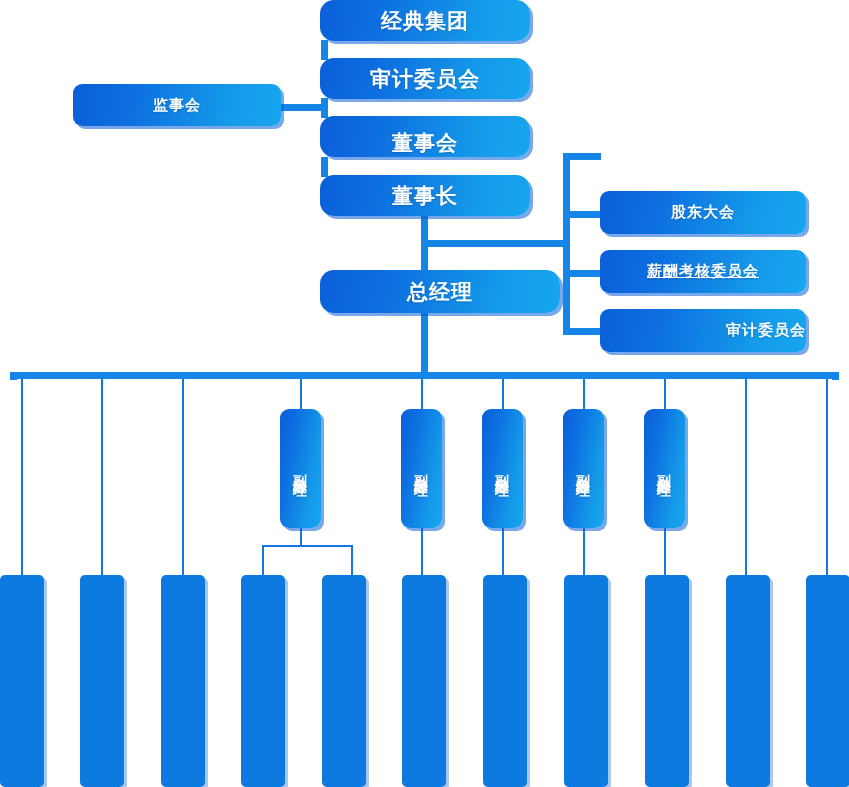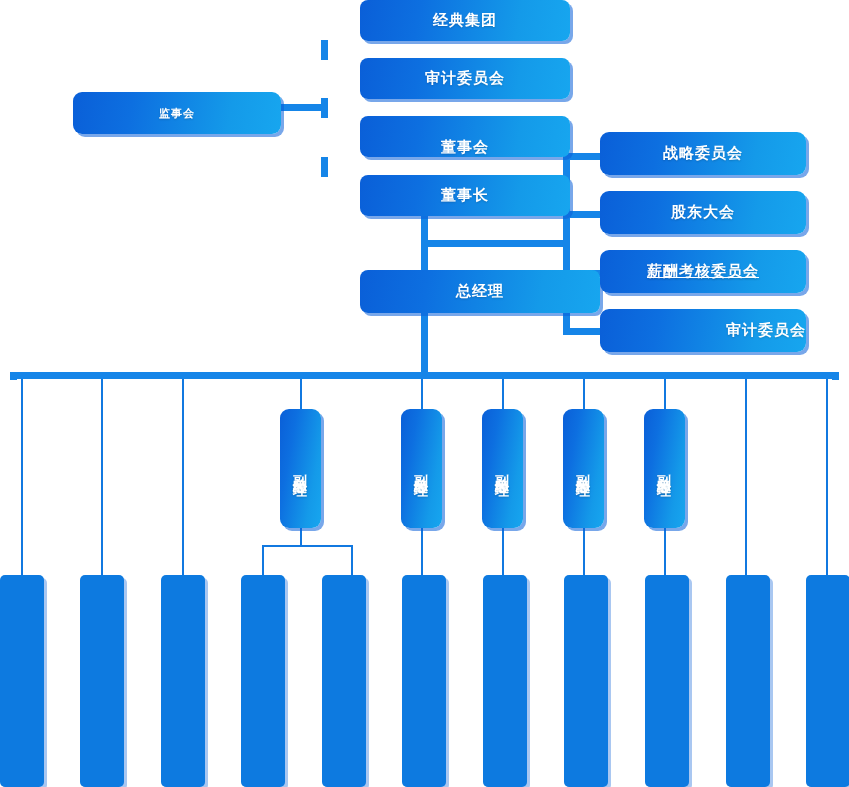--- a/index.html
+++ b/index.html
@@ -56,28 +56,26 @@
     justify-content: center;
     color: #ffffff;
     font-weight: bold;
     letter-spacing: 1px;
     text-shadow: 0 1px 2px rgba(0,0,0,0.18);
     border-radius: 4px;
     background: linear-gradient(100deg, #0a5fd8 0%, #0d6fe0 28%, #149ae9 75%, #17a6ef 100%);
     box-shadow: 3px 3px 0 0 rgba(10,95,216,0.55);
   }
   .node-main {
-    font-size: 15px;
-    border-radius: 8px;
-    margin-left: 40px;
+    font-size: 21px;
+    border-radius: 14px;
   }
   .node-pill {
     border-radius: 9px;
-    font-size: 11px;
-    margin-top: 8px;
+    font-size: 15px;
   }
   .node-committee {
     border-radius: 9px;
     font-size: 15px;
   }
   .node-vp {
     font-size: 14px;
     border-radius: 9px;
     writing-mode: vertical-rl;
     text-orientation: upright;
@@ -160,23 +158,20 @@
   </div>
 
   <div class="node node-main" style="left:320px; top:270px; width:240px; height:43px;">
     <span>总经理</span>
   </div>
 
   <div class="node node-pill" style="left:73px; top:84px; width:208px; height:42px;">
     <span>监事会</span>
   </div>
 
-  <div class="node node-committee" style="left:600px; top:132px; width:206px; height:43px;">
-    <span>战略委员会</span>
-  </div>
   <div class="node node-committee" style="left:600px; top:191px; width:206px; height:43px;">
     <span>股东大会</span>
   </div>
   <div class="node node-committee" style="left:600px; top:250px; width:206px; height:43px;text-decoration:underline;">
     <span>薪酬考核委员会</span>
   </div>
   <div class="node node-committee" style="left:600px; top:309px; width:206px; height:43px;justify-content:flex-end;">
     <span>审计委员会</span>
   </div>
 

